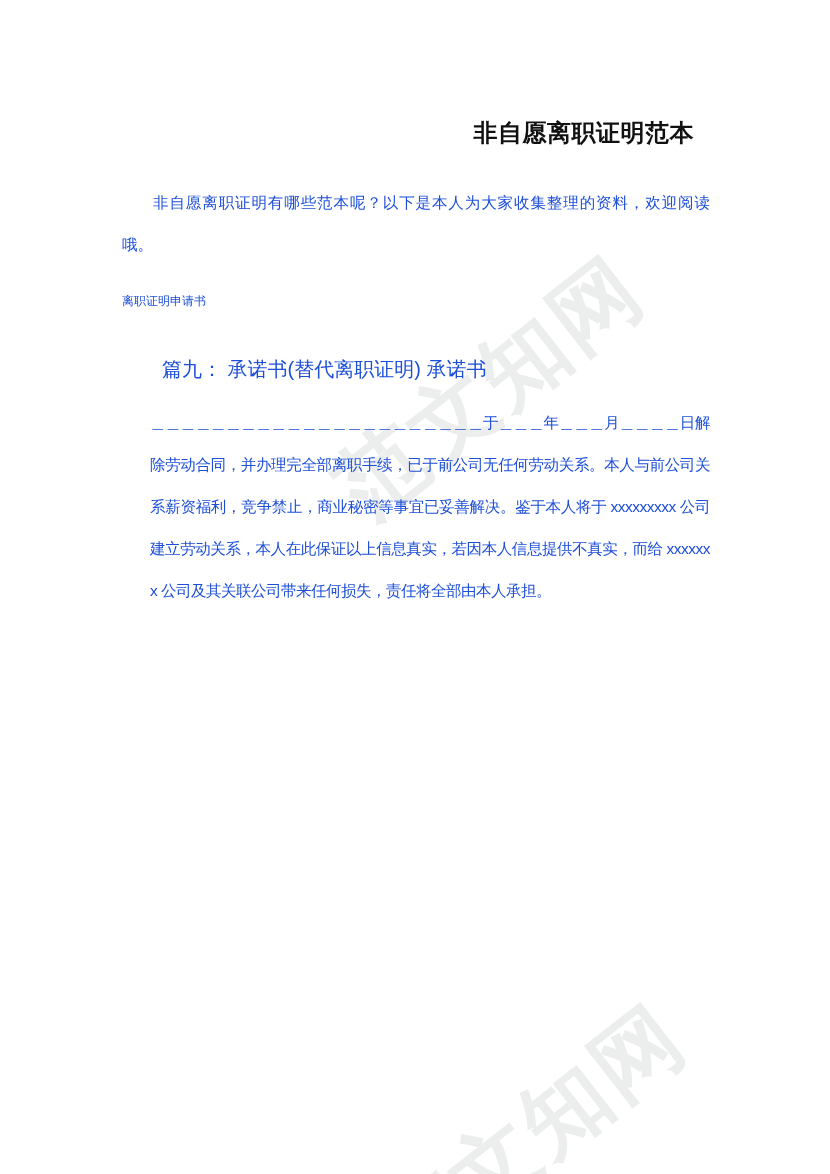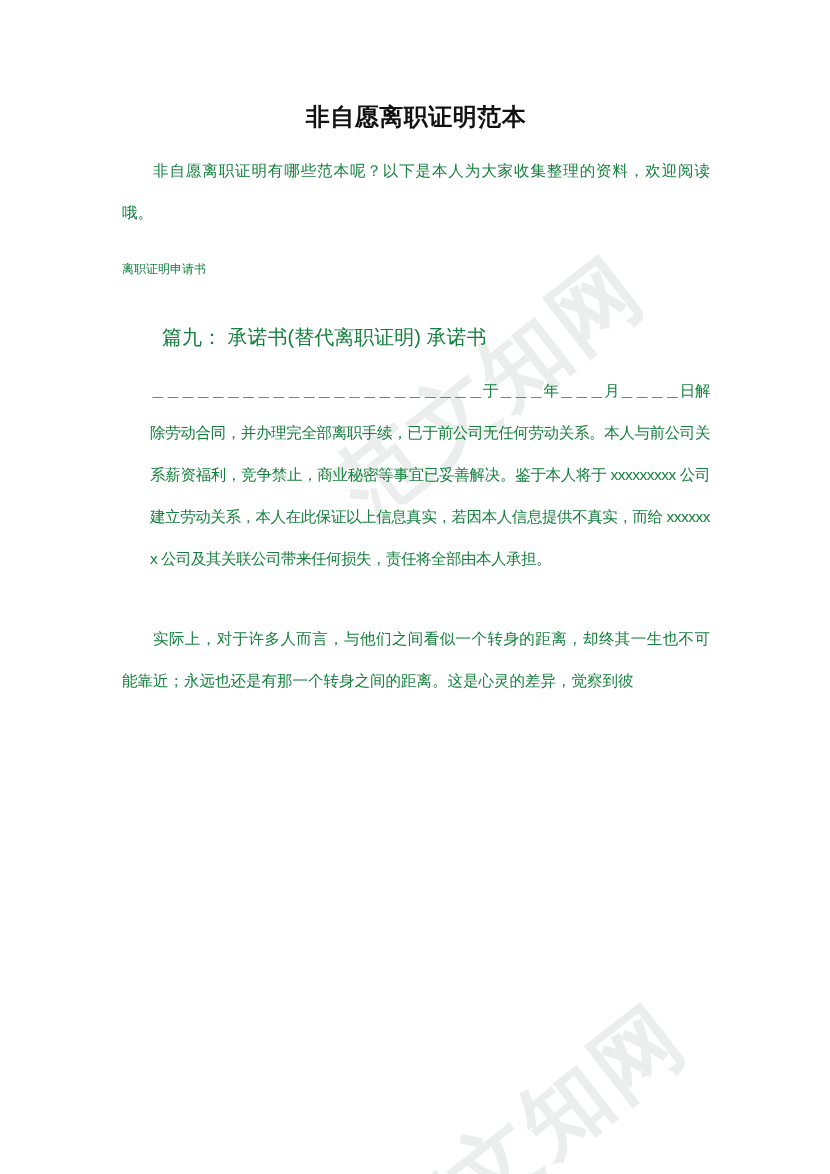--- a/index.html
+++ b/index.html
@@ -50,38 +50,38 @@
   .page {
     position: relative;
     z-index: 1;
     width: 830px;
     height: 1174px;
     box-sizing: border-box;
     padding: 0 120px 0 122px;
   }
 
   .doc-title {
-    margin: 0;
+    margin: 16px;
     padding-top: 100px;
-    text-align: center;
+    text-align: right;
     font-size: 24px;
     font-weight: 700;
     letter-spacing: 0.5px;
     line-height: 1.4;
     color: #111111;
   }
 
   .para {
     margin: 0;
     font-size: 15.5px;
     line-height: 42px;
     text-align: justify;
     text-justify: inter-ideograph;
     word-break: break-all;
-    color: #15803d;
+    color: #1d4ed8;
   }
   .para.indent {
     text-indent: 2em;
   }
   .para.heading-run {
     text-indent: 0;
     font-size: 12px;
   }
   .para.small {
     font-size: 20px;
@@ -135,15 +135,14 @@
   <p class="para blank-line">＿＿＿＿＿＿＿＿＿＿＿＿＿＿＿＿＿＿＿＿＿＿于＿＿＿年＿＿＿月＿＿＿＿日解除劳动合同，并办理完全部离职手续，已于前公司无任何劳动关系。本人与前公司关系薪资福利，竞争禁止，商业秘密等事宜已妥善解决。鉴于本人将于 xxxxxxxxx 公司建立劳动关系，本人在此保证以上信息真实，若因本人信息提供不真实，而给 xxxxxxx 公司及其关联公司带来任何损失，责任将全部由本人承担。</p>
 
   <div class="gap-6"></div>
 
 
   <div class="gap-3"></div>
 
 
   <div class="gap-4"></div>
 
-  <p class="para indent">实际上，对于许多人而言，与他们之间看似一个转身的距离，却终其一生也不可能靠近；永远也还是有那一个转身之间的距离。这是心灵的差异，觉察到彼</p>
 
 </div>
 
 </body></html>

